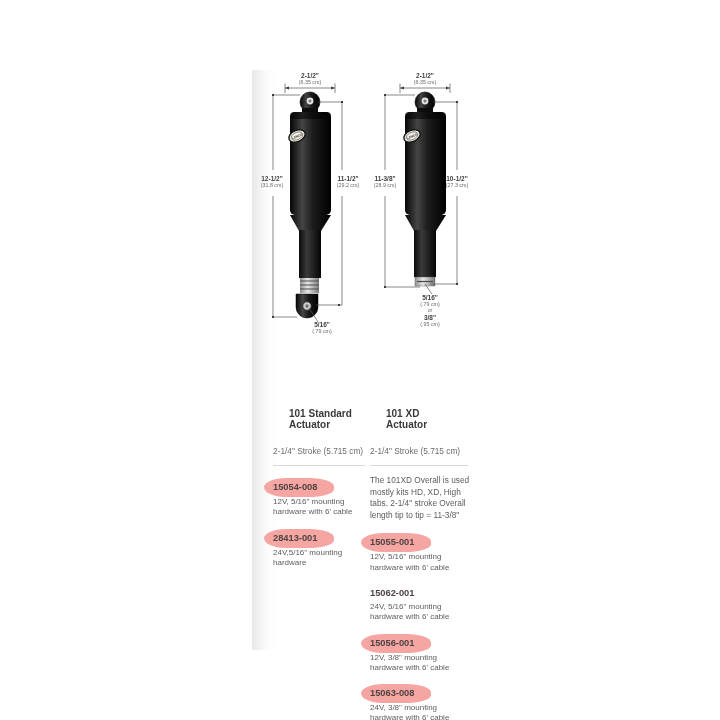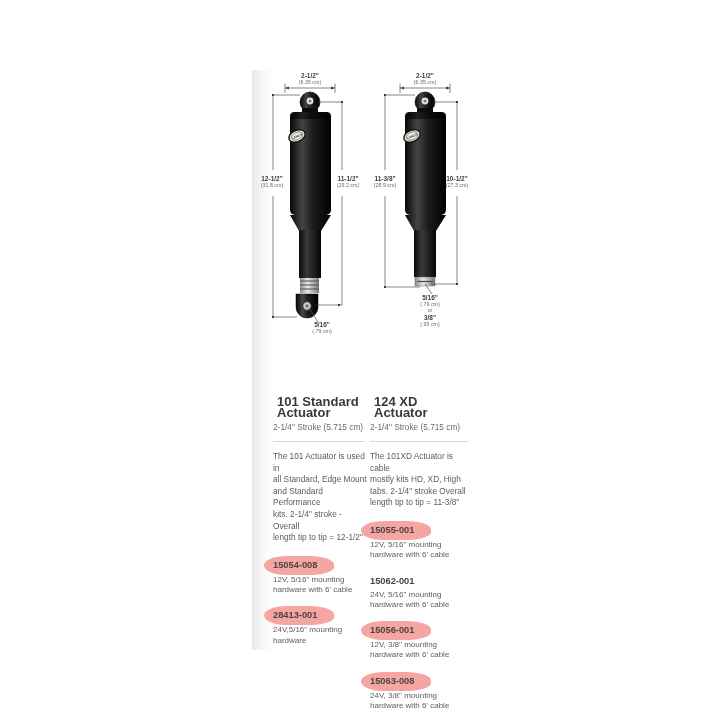--- a/index.html
+++ b/index.html
@@ -14,21 +14,21 @@
   .diagram-svg{position:absolute;left:0;top:0;width:220px;height:290px;}
   
   .dim{position:absolute;text-align:center;color:#3f3f3f;}
   .dim .in{font-size:6.5px;font-weight:bold;line-height:7px;white-space:nowrap;}
   .dim .cm{font-size:5.3px;color:#6a6a6a;line-height:6.3px;white-space:nowrap;}
   .dim .or{font-size:5.3px;color:#6a6a6a;line-height:6.3px;}
   
   .col{position:absolute;top:322px;}
   .col.c0{left:21px;width:95px;}
   .col.c1{left:118px;width:101px;}
-  .col h3{margin:4px;font-size:13px;line-height:11px;color:#393939;font-weight:bold;}
+  .col h3{margin:16px;font-size:10px;line-height:11px;color:#393939;font-weight:bold;}
   .subtitle{font-size:8.3px;color:#6b6b6b;margin-top:2px;line-height:10px;}
   .rule{border:none;border-top:1px solid #d8d8d8;margin:9px 0 9px 0;width:97%;}
   .desc{font-size:8.3px;color:#5c5c5c;line-height:11.6px;}
   .parts{margin-top:10px;}
   .part{margin-bottom:9px;}
   .pn{display:inline-block;font-size:9.3px;font-weight:bold;color:#4c4342;line-height:10px;margin-bottom:4px;}
   .pn.hl{
     background:#f5a6a2;
     padding:4px 17px 5px 9px;
     margin:-3px 0 0 -9px;
@@ -201,51 +201,44 @@
     <div class="cm">(.79 cm)</div>
     <div class="or">or</div>
     <div class="in">3/8"</div>
     <div class="cm">(.95 cm)</div>
   </div>
 
   <div class="col c0">
     <h3>101 Standard Actuator</h3>
     <div class="subtitle">2-1/4" Stroke (5.715 cm)</div>
     <hr class="rule">
-    <div class="desc">
-      <div>The 101 Actuator is used in</div>
-      <div>all Standard, Edge Mount</div>
-      <div>and Standard Performance</div>
-      <div>kits. 2-1/4" stroke - Overall</div>
-      <div>length tip to tip = 12-1/2"</div>
-    </div>
     <div class="parts">
       <div class="part">
         <span class="pn hl">15054-008</span>
         <div class="pd">
           <div>12V, 5/16" mounting</div>
           <div>hardware with 6' cable</div>
         </div>
       </div>
       <div class="part">
         <span class="pn hl">28413-001</span>
         <div class="pd">
           <div>24V,5/16" mounting</div>
           <div>hardware</div>
         </div>
       </div>
     </div>
   </div>
 
   <div class="col c1">
-    <h3>124 XD Actuator</h3>
+    <h3>101 XD Actuator</h3>
     <div class="subtitle">2-1/4" Stroke (5.715 cm)</div>
     <hr class="rule">
     <div class="desc">
-      <div>The 101XD Actuator is cable</div>
+      <div>The 101XD Overall is used</div>
       <div>mostly kits HD, XD, High</div>
       <div>tabs. 2-1/4" stroke Overall</div>
       <div>length tip to tip = 11-3/8"</div>
     </div>
     <div class="parts">
       <div class="part">
         <span class="pn hl">15055-001</span>
         <div class="pd">
           <div>12V, 5/16" mounting</div>
           <div>hardware with 6' cable</div>

